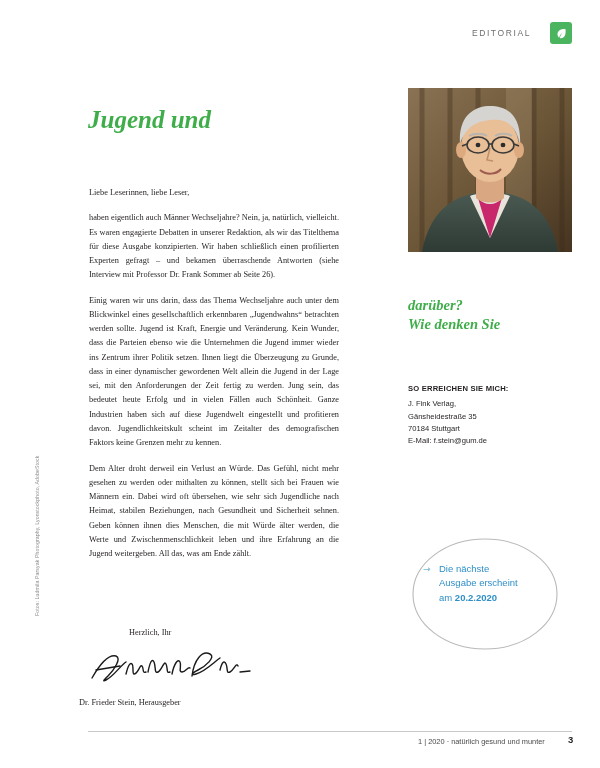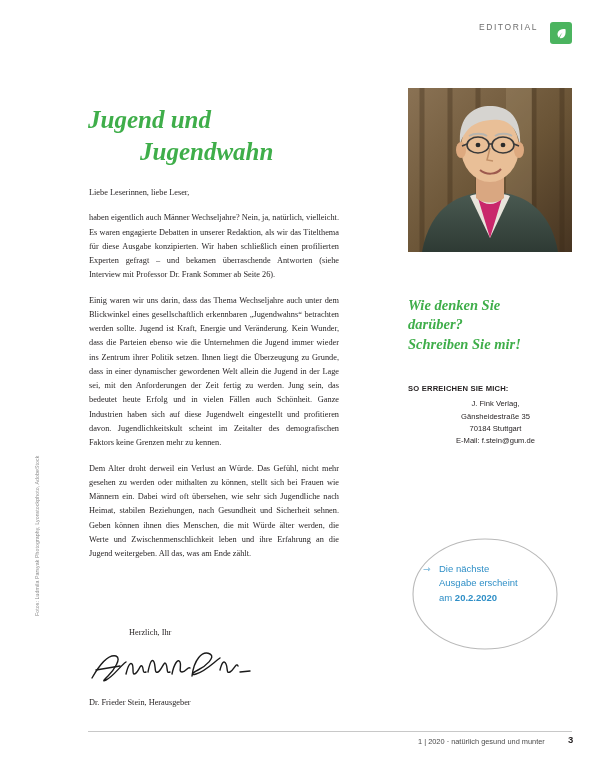--- a/index.html
+++ b/index.html
@@ -22,22 +22,22 @@
     height: 768px;
     background: #ffffff;
   }
 
   
   .header {
     position: absolute;
     right: 28px;
     top: 22px;
     display: flex;
-    align-items: flex-start;
-    gap: 12px;
+    align-items: center;
+    gap: 19px;
   }
   .header-label {
     font-family: "Liberation Sans", sans-serif;
     font-size: 8.5px;
     letter-spacing: 1.6px;
     color: #6e6e6e;
     text-transform: uppercase;
   }
   .header-badge {
     width: 22px;
@@ -92,21 +92,21 @@
   }
   .signature {
     position: absolute;
     left: 86px;
     top: 644px;
     width: 170px;
     height: 48px;
   }
   .sig-caption {
     position: absolute;
-    left: 89px;
+    left: 79px;
     top: 698px;
     font-size: 8.3px;
     color: #231f20;
   }
 
   
   .portrait {
     position: absolute;
     left: 408px;
     top: 88px;
@@ -140,21 +140,21 @@
     line-height: 1.62;
     color: #231f20;
   }
   .contact .ctitle {
     font-weight: bold;
     letter-spacing: 0.2px;
     margin-bottom: 3px;
     display: block;
     margin-top: 20px;
   }
-  .contact .cline { display: block; text-align: center; }
+  .contact .cline { display: block; }
 
   
   .circle {
     position: absolute;
     left: 409px;
     top: 534px;
     width: 152px;
     height: 120px;
   }
   .circle svg {
@@ -234,21 +234,20 @@
     <span class="header-label">EDITORIAL</span>
     <span class="header-badge">
       <svg width="13" height="13" viewBox="0 0 13 13" aria-hidden="true">
         <path d="M10.5 2.2C7.4 1.6 3.4 2.6 2.6 6.1c-.5 2.2.5 3.9 1.6 4.6.3-1.7 1.4-3.8 3.6-5.3-1.6 1.7-2.6 3.6-2.9 5.6 1.6.5 3.6-.1 4.6-1.7 1.3-2.1 1.3-5 1-7.1z" fill="#ffffff"></path>
       </svg>
     </span>
   </div>
 
   <div class="headline">
     <span>Jugend und</span>
-    <span class="l2">Jugendwahn</span>
   </div>
 
   <div class="body-col">
     <p>Liebe Leserinnen, liebe Leser,</p>
     <p>haben eigentlich auch Männer Wechseljahre? Nein, ja, natürlich, vielleicht. Es waren engagierte Debatten in unserer Redaktion, als wir das Titelthema für diese Ausgabe konzipierten. Wir haben schließlich einen profilierten Experten gefragt – und bekamen überraschende Antworten (siehe Interview mit Professor Dr. Frank Sommer ab Seite 26).</p>
     <p>Einig waren wir uns darin, dass das Thema Wechseljahre auch unter dem Blickwinkel eines gesellschaftlich erkennbaren „Jugendwahns“ betrachten werden sollte. Jugend ist Kraft, Energie und Veränderung. Kein Wunder, dass die Parteien ebenso wie die Unternehmen die Jugend immer wieder ins Zentrum ihrer Politik setzen. Ihnen liegt die Überzeugung zu Grunde, dass in einer dynamischer gewordenen Welt allein die Jugend in der Lage sei, mit den Anforderungen der Zeit fertig zu werden. Jung sein, das bedeutet heute Erfolg und in vielen Fällen auch Schönheit. Ganze Industrien haben sich auf diese Jugendwelt eingestellt und profitieren davon. Jugendlichkeitskult scheint im Zeitalter des demografischen Faktors keine Grenzen mehr zu kennen.</p>
     <p class="last">Dem Alter droht derweil ein Verlust an Würde. Das Gefühl, nicht mehr gesehen zu werden oder mithalten zu können, stellt sich bei Frauen wie Männern ein. Dabei wird oft übersehen, wie sehr sich Jugendliche nach Heimat, stabilen Beziehungen, nach Gesundheit und Sicherheit sehnen. Geben können ihnen dies Menschen, die mit Würde älter werden, die Werte und Zwischenmenschlichkeit leben und ihre Erfahrung an die Jugend weitergeben. All das, was am Ende zählt.</p>
   </div>
 
   <div class="signoff">Herzlich, Ihr</div>
@@ -318,23 +317,22 @@
       <path d="M61 48 C66 45, 75 45, 79 48" stroke="#b9b5ae" stroke-width="2" fill="none"></path>
       <path d="M87 48 C91 45, 100 45, 104 48" stroke="#b9b5ae" stroke-width="2" fill="none"></path>
 
       <path d="M82 60 L79 72 L85 73" stroke="#c08f67" stroke-width="1.5" fill="none"></path>
 
       <path d="M72 82 C78 87, 88 87, 93 81" stroke="#9d5a4e" stroke-width="2" fill="none"></path>
     </svg>
   </div>
 
   <div class="right-head">
+    <div>darüber?</div>
     <div>Wie denken Sie</div>
-    <div>darüber?</div>
-    <div>Schreiben Sie mir!</div>
   </div>
 
   <div class="contact">
     <span class="ctitle">SO ERREICHEN SIE MICH:</span>
     <span class="cline">J. Fink Verlag,</span>
     <span class="cline">Gänsheidestraße 35</span>
     <span class="cline">70184 Stuttgart</span>
     <span class="cline">E-Mail: f.stein@gum.de</span>
   </div>
 

